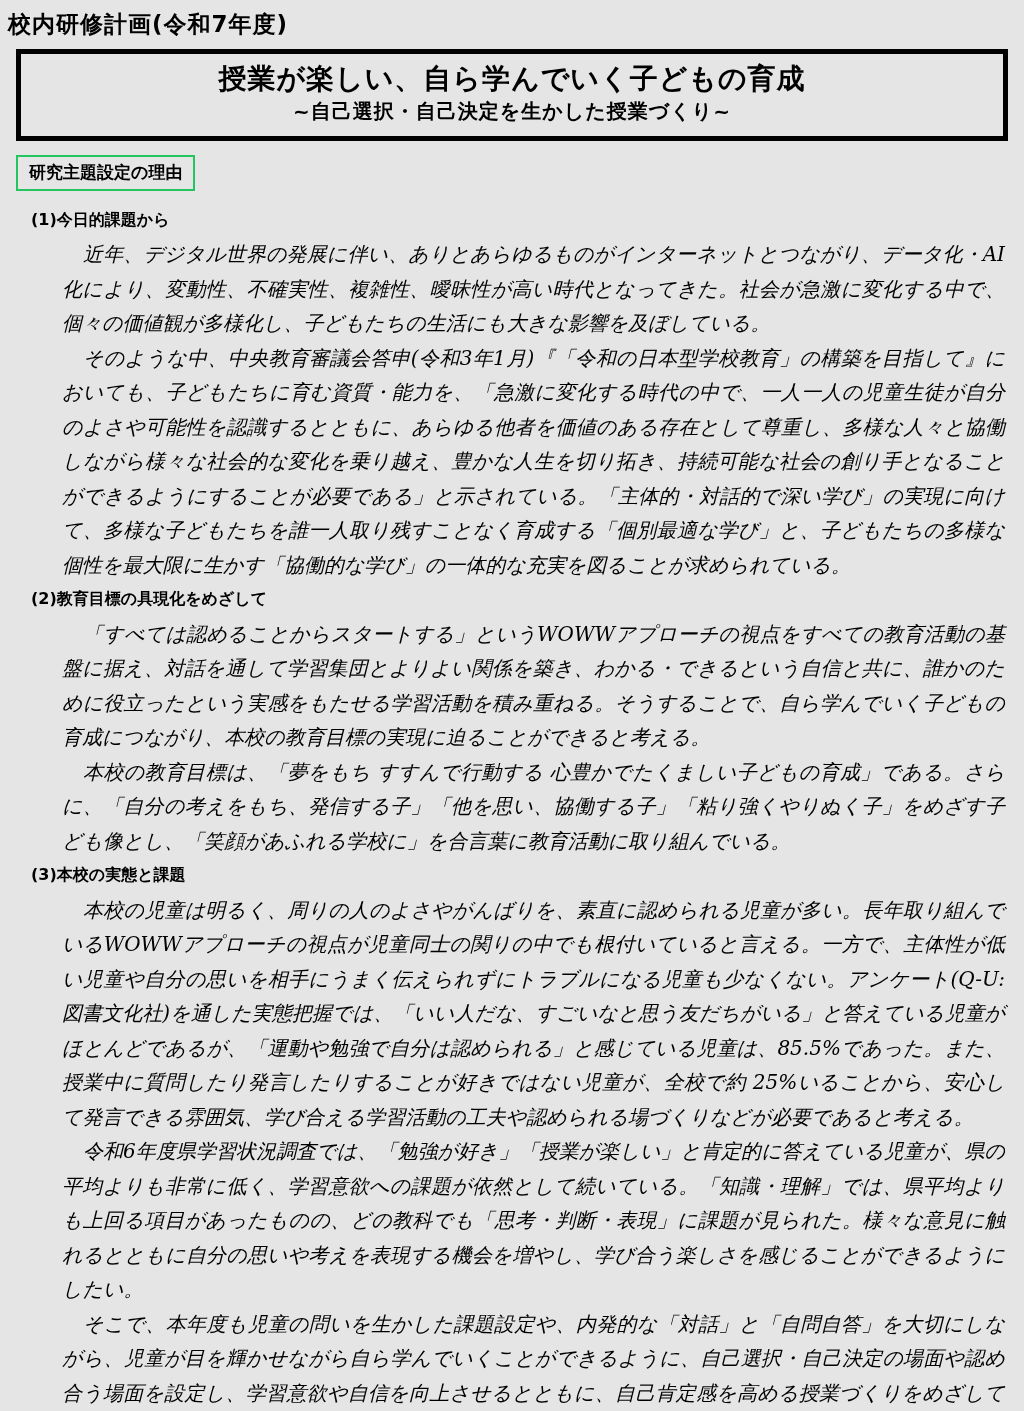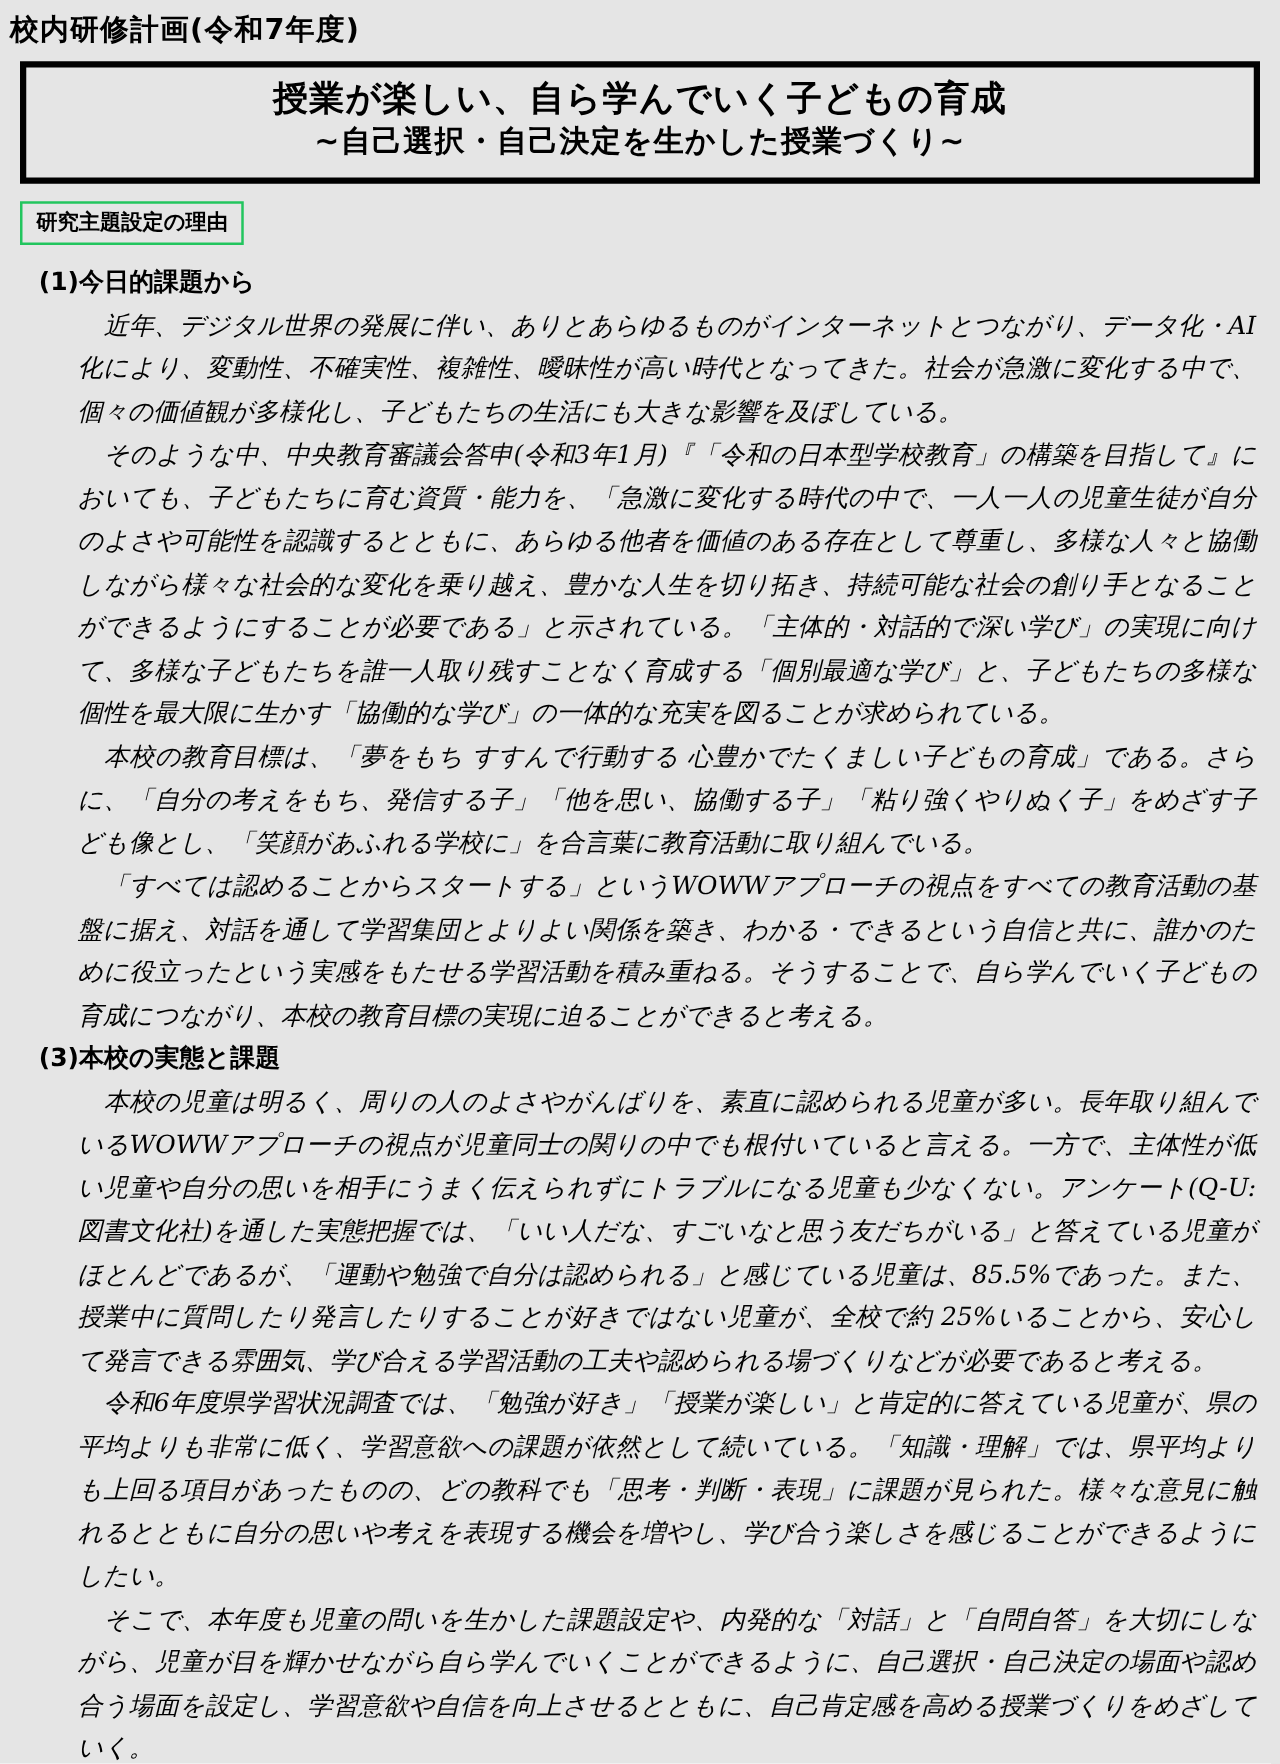--- a/index.html
+++ b/index.html
@@ -36,21 +36,21 @@
     text-align: center;
     font-family: "DejaVu Sans", "Liberation Sans", sans-serif;
     font-weight: bold;
   }
   .theme-main {
     font-size: 28px;
     line-height: 1.2;
     letter-spacing: 1px;
   }
   .theme-sub {
-    font-size: 24px;
+    font-size: 20px;
     line-height: 1.3;
     margin-top: 3px;
     letter-spacing: 1px;
   }
   .reason-box {
     display: inline-block;
     margin: 14px 0 0 16px;
     border: 2px solid #22c55e;
     padding: 5px 11px 6px 11px;
     font-family: "DejaVu Sans", "Liberation Sans", sans-serif;
@@ -60,21 +60,21 @@
   }
   .content {
     margin-top: 12px;
     font-size: 20px;
     line-height: 34.5px;
   }
   .section-heading {
     margin: 0 0 0 31px;
     font-family: "DejaVu Sans", "Liberation Sans", sans-serif;
     font-weight: bold;
-    font-size: 20px;
+    font-size: 16px;
     line-height: 34.5px;
   }
   .content p {
     margin: 0 19px 0 62px;
     text-indent: 21px;
     text-align: justify;
     text-justify: inter-ideograph;
     font-family: "DejaVu Serif", "Liberation Serif", serif;
     font-style: italic;
   }
@@ -94,22 +94,23 @@
   <div class="reason-box">
     <span>研究主題設定の理由</span>
   </div>
 
   <div class="content">
 
     <h2 class="section-heading">(1)今日的課題から</h2>
     <p>近年、デジタル世界の発展に伴い、ありとあらゆるものがインターネットとつながり、データ化・AI化により、変動性、不確実性、複雑性、曖昧性が高い時代となってきた。社会が急激に変化する中で、個々の価値観が多様化し、子どもたちの生活にも大きな影響を及ぼしている。</p>
     <p>そのような中、中央教育審議会答申(令和3年1月)『「令和の日本型学校教育」の構築を目指して』においても、子どもたちに育む資質・能力を、「急激に変化する時代の中で、一人一人の児童生徒が自分のよさや可能性を認識するとともに、あらゆる他者を価値のある存在として尊重し、多様な人々と協働しながら様々な社会的な変化を乗り越え、豊かな人生を切り拓き、持続可能な社会の創り手となることができるようにすることが必要である」と示されている。「主体的・対話的で深い学び」の実現に向けて、多様な子どもたちを誰一人取り残すことなく育成する「個別最適な学び」と、子どもたちの多様な個性を最大限に生かす「協働的な学び」の一体的な充実を図ることが求められている。</p>
 
+    <h2 class="section-heading">(2)教育目標の具現化をめざして</h2>
+    <p>「すべては認めることからスタートする」というWOWWアプローチの視点をすべての教育活動の基盤に据え、対話を通して学習集団とよりよい関係を築き、わかる・できるという自信と共に、誰かのために役立ったという実感をもたせる学習活動を積み重ねる。そうすることで、自ら学んでいく子どもの育成につながり、本校の教育目標の実現に迫ることができると考える。</p>
     <p>本校の教育目標は、「夢をもち すすんで行動する 心豊かでたくましい子どもの育成」である。さらに、「自分の考えをもち、発信する子」「他を思い、協働する子」「粘り強くやりぬく子」をめざす子ども像とし、「笑顔があふれる学校に」を合言葉に教育活動に取り組んでいる。</p>
-    <p>「すべては認めることからスタートする」というWOWWアプローチの視点をすべての教育活動の基盤に据え、対話を通して学習集団とよりよい関係を築き、わかる・できるという自信と共に、誰かのために役立ったという実感をもたせる学習活動を積み重ねる。そうすることで、自ら学んでいく子どもの育成につながり、本校の教育目標の実現に迫ることができると考える。</p>
 
     <h2 class="section-heading">(3)本校の実態と課題</h2>
     <p>本校の児童は明るく、周りの人のよさやがんばりを、素直に認められる児童が多い。長年取り組んでいるWOWWアプローチの視点が児童同士の関りの中でも根付いていると言える。一方で、主体性が低い児童や自分の思いを相手にうまく伝えられずにトラブルになる児童も少なくない。アンケート(Q-U:図書文化社)を通した実態把握では、「いい人だな、すごいなと思う友だちがいる」と答えている児童がほとんどであるが、「運動や勉強で自分は認められる」と感じている児童は、85.5%であった。また、授業中に質問したり発言したりすることが好きではない児童が、全校で約 25%いることから、安心して発言できる雰囲気、学び合える学習活動の工夫や認められる場づくりなどが必要であると考える。</p>
     <p>令和6年度県学習状況調査では、「勉強が好き」「授業が楽しい」と肯定的に答えている児童が、県の平均よりも非常に低く、学習意欲への課題が依然として続いている。「知識・理解」では、県平均よりも上回る項目があったものの、どの教科でも「思考・判断・表現」に課題が見られた。様々な意見に触れるとともに自分の思いや考えを表現する機会を増やし、学び合う楽しさを感じることができるようにしたい。</p>
     <p>そこで、本年度も児童の問いを生かした課題設定や、内発的な「対話」と「自問自答」を大切にしながら、児童が目を輝かせながら自ら学んでいくことができるように、自己選択・自己決定の場面や認め合う場面を設定し、学習意欲や自信を向上させるとともに、自己肯定感を高める授業づくりをめざしていく。</p>
 
   </div>
 
 </div>
 

